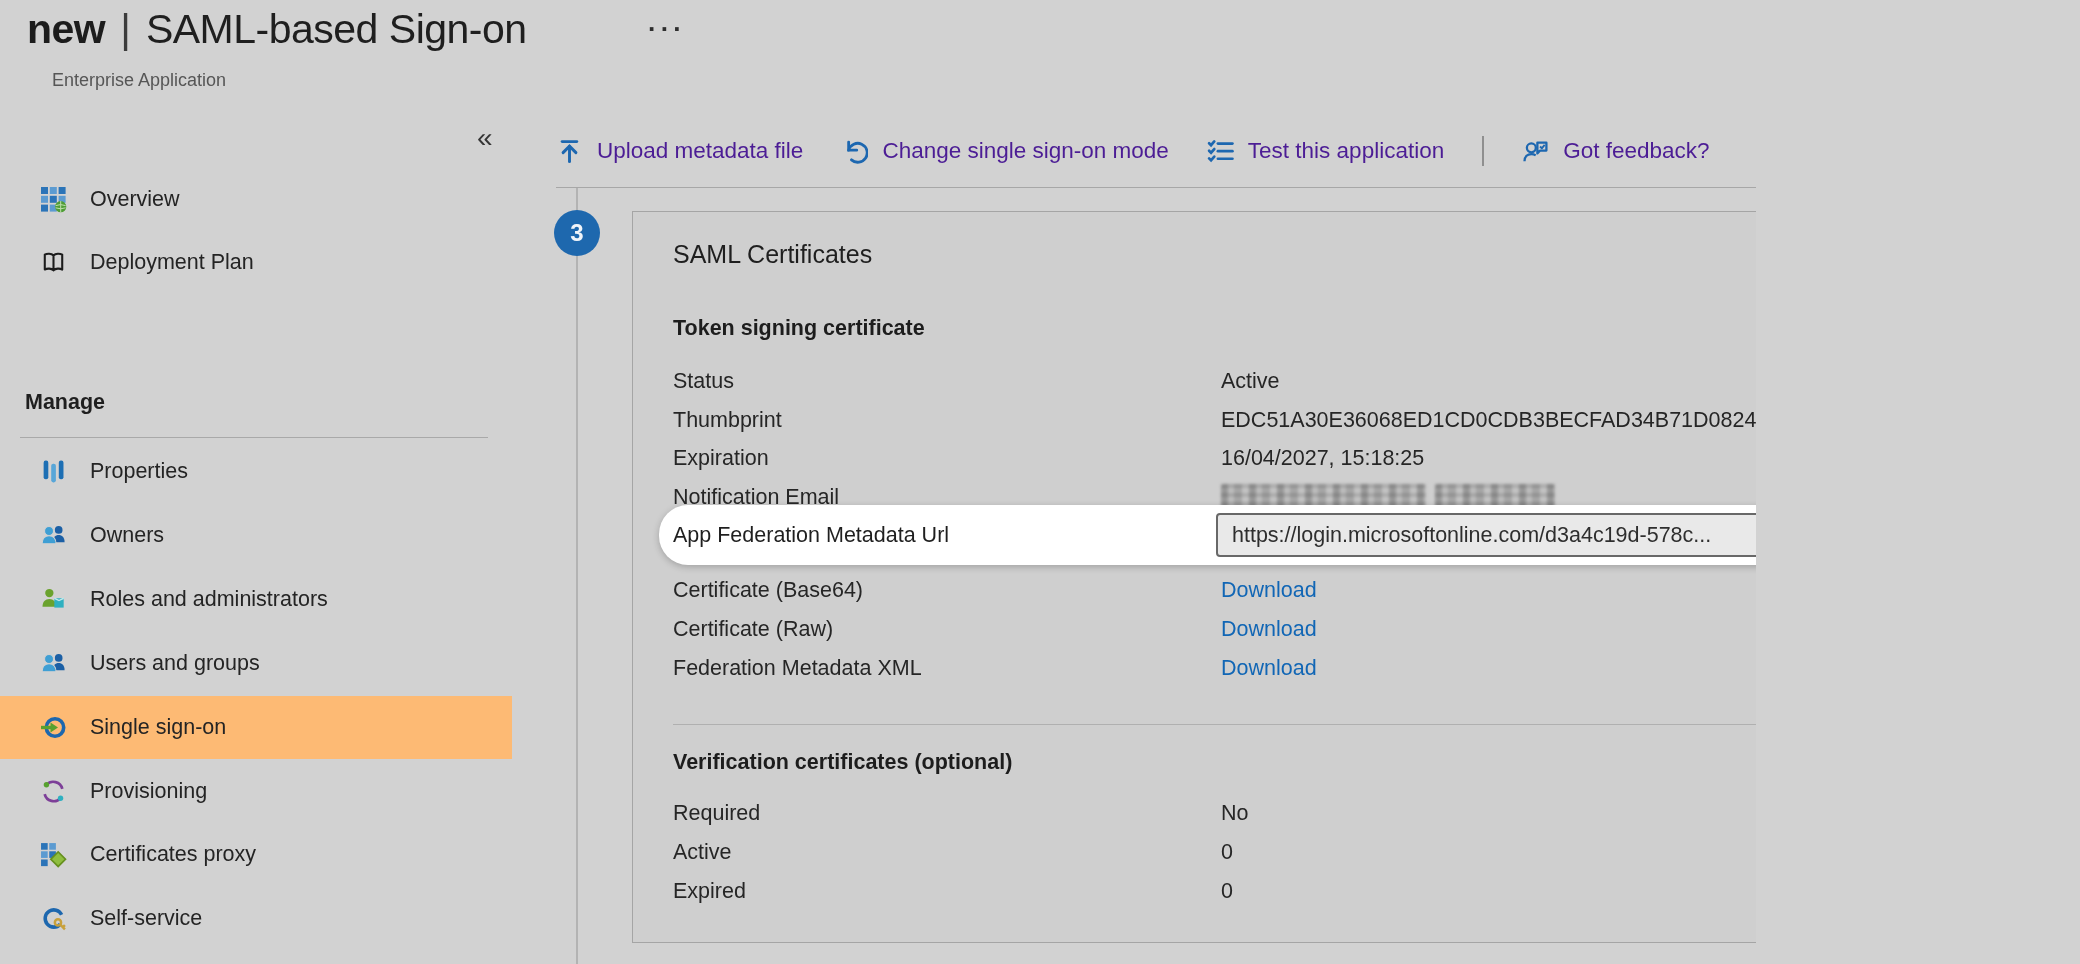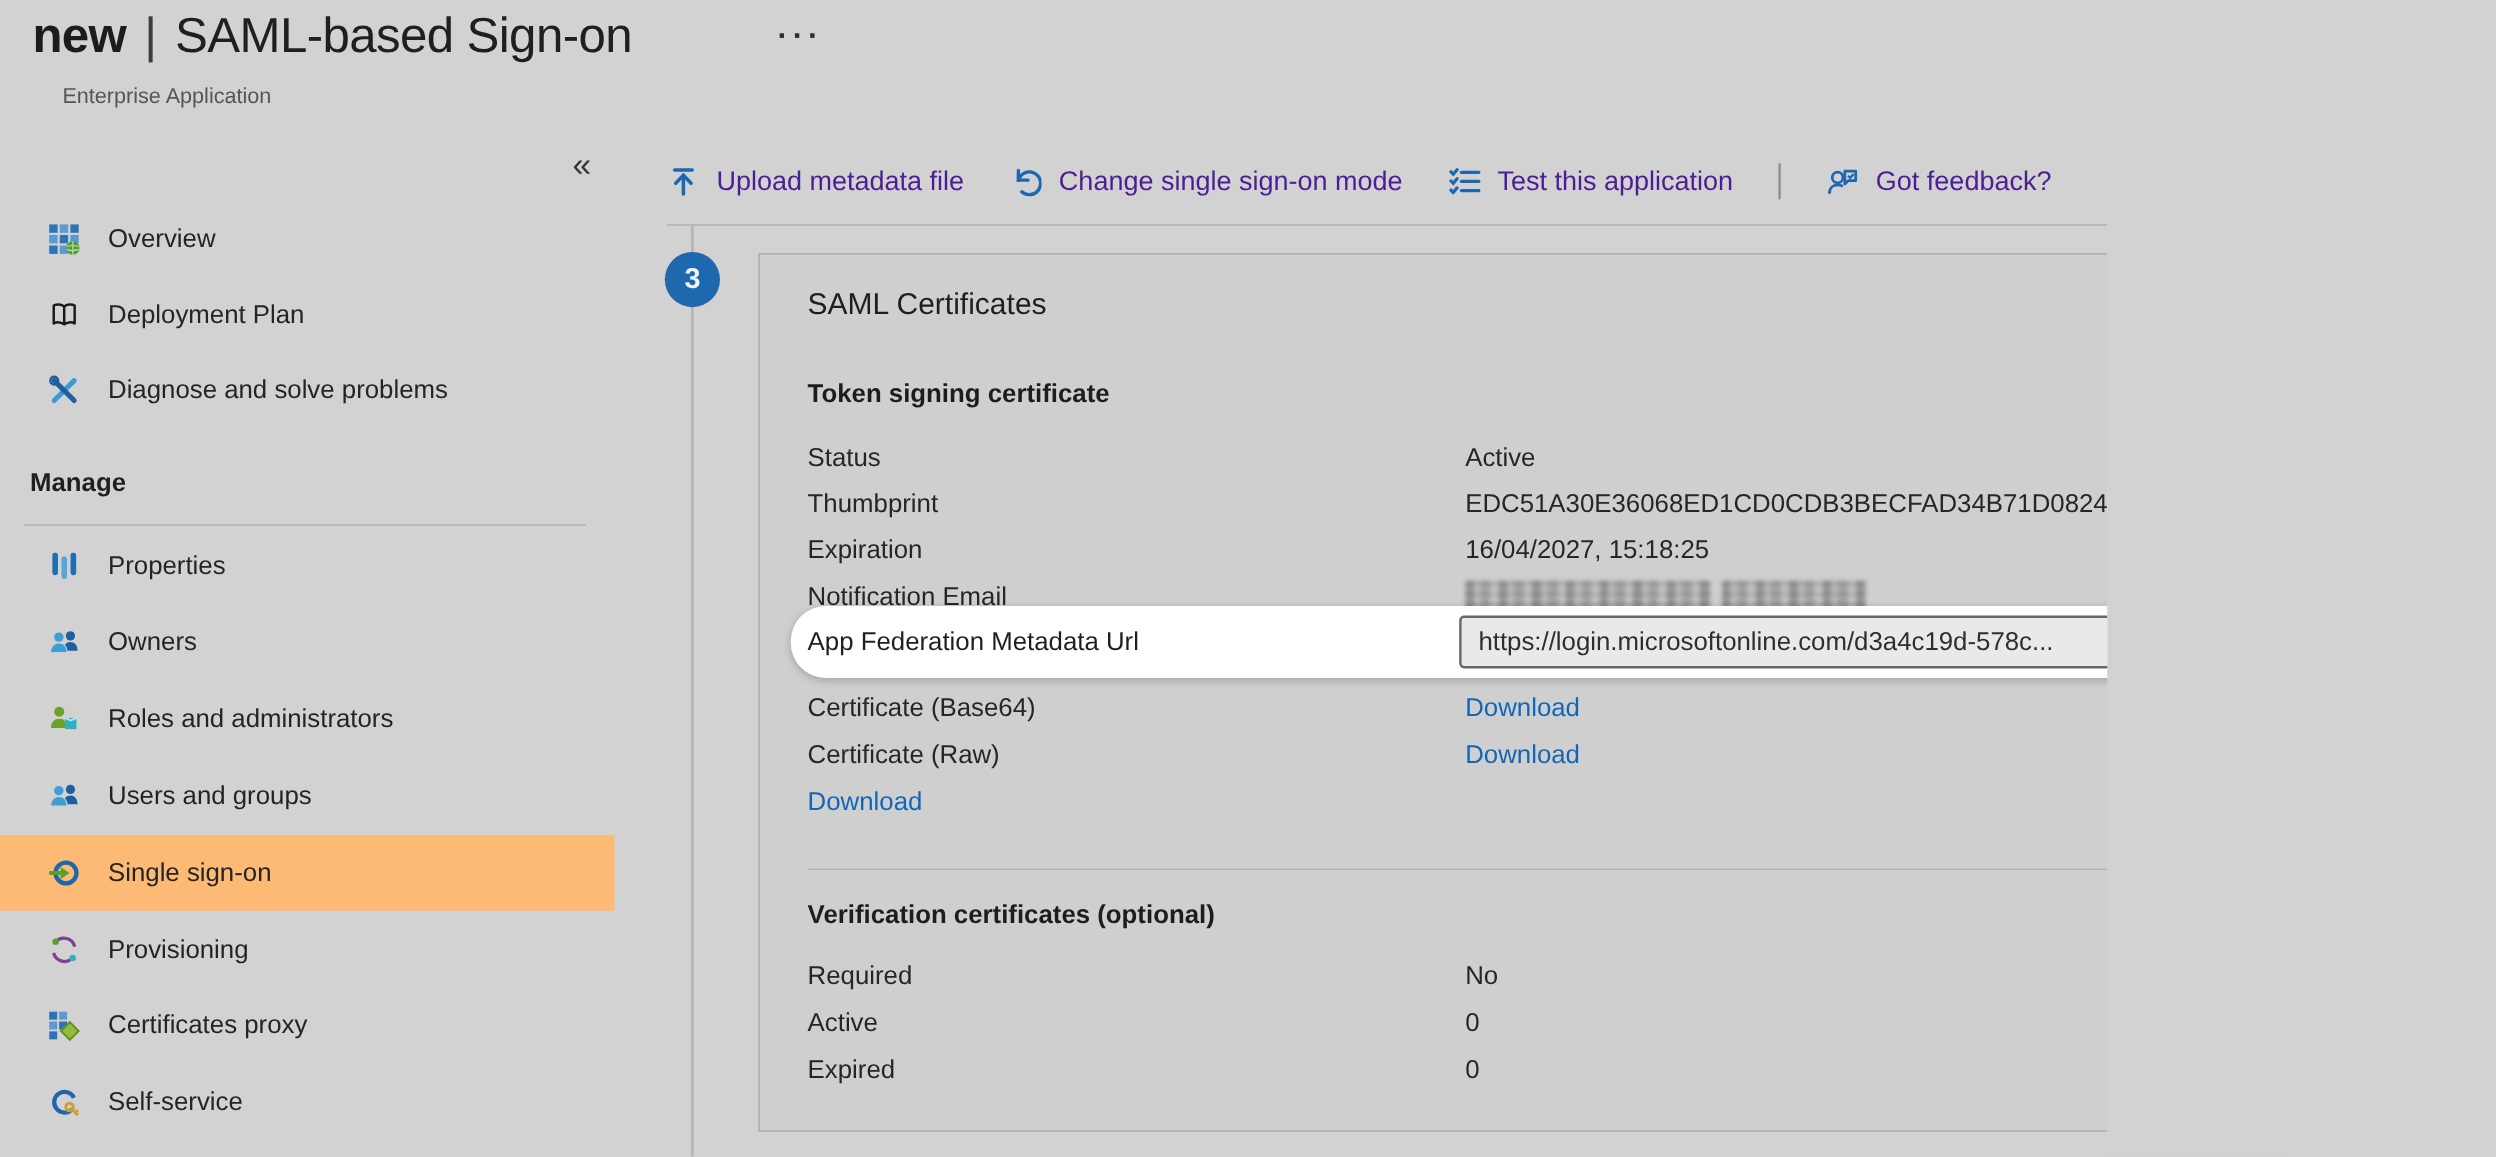--- a/index.html
+++ b/index.html
@@ -91,30 +91,20 @@
         </g>
       </svg>
       <span>Overview</span>
     </div>
     <div class="nav-item" style="top:231px">
       <svg width="27" height="27" viewBox="0 0 26 26">
         <path d="M13 6.2 C11 4.1 6.8 4.1 4.6 5.4 V19.8 C6.8 18.5 11 18.5 13 20.6 C15 18.5 19.2 18.5 21.4 19.8 V5.4 C19.2 4.1 15 4.1 13 6.2 Z M13 6.2 V20.6" fill="none" stroke="#1c1c1c" stroke-width="2" stroke-linejoin="round"></path>
       </svg>
       <span>Deployment Plan</span>
     </div>
-    <div class="nav-item" style="top:294px">
-      <svg width="27" height="27" viewBox="0 0 26 26">
-        <g stroke-linecap="round">
-          <path d="M5 21 L21 5" stroke="#3c9bd4" stroke-width="4"></path>
-          <path d="M5 5 L21 21" stroke="#1f5f9e" stroke-width="4"></path>
-          <circle cx="5" cy="5" r="3.1" fill="none" stroke="#1f5f9e" stroke-width="2"></circle>
-        </g>
-      </svg>
-      <span>Diagnose and solve problems</span>
-    </div>
 
     <div class="nav-section">Manage</div>
     <div class="nav-divider"></div>
 
     <div class="nav-item" style="top:440px">
       <svg width="27" height="27" viewBox="0 0 26 26">
         <rect x="3.5" y="2.5" width="4.5" height="18" rx="2" fill="#1d6fb4"></rect>
         <rect x="10.8" y="5.5" width="4.5" height="18" rx="2" fill="#58a6d8"></rect>
         <rect x="18.1" y="2.5" width="4.5" height="18" rx="2" fill="#1d6fb4"></rect>
       </svg>
@@ -289,20 +279,21 @@
 
     <div class="row" style="top:359px">
       <span class="lbl">Certificate (Base64)</span>
       <span class="val"><a class="dl">Download</a></span>
     </div>
     <div class="row" style="top:398px">
       <span class="lbl">Certificate (Raw)</span>
       <span class="val"><a class="dl">Download</a></span>
     </div>
     <div class="row" style="top:437px">
+      <span class="lbl">Federation Metadata XML</span>
       <span class="val"><a class="dl">Download</a></span>
     </div>
 
     <div class="card-divider"></div>
 
     <div class="section-title" style="top:538px">Verification certificates (optional)</div>
     <div class="edit-btn" style="top:547px">
       <svg width="32" height="32" viewBox="0 0 24 24">
         <g stroke="#2b77c0" stroke-width="2" fill="none" stroke-linejoin="round">
           <path d="M4.5 21.5 l1.6-5.8 L16.8 5 a2.6 2.6 0 0 1 3.7 0 l.5 .5 a2.6 2.6 0 0 1 0 3.7 L10.3 19.9 4.5 21.5 z"></path>

